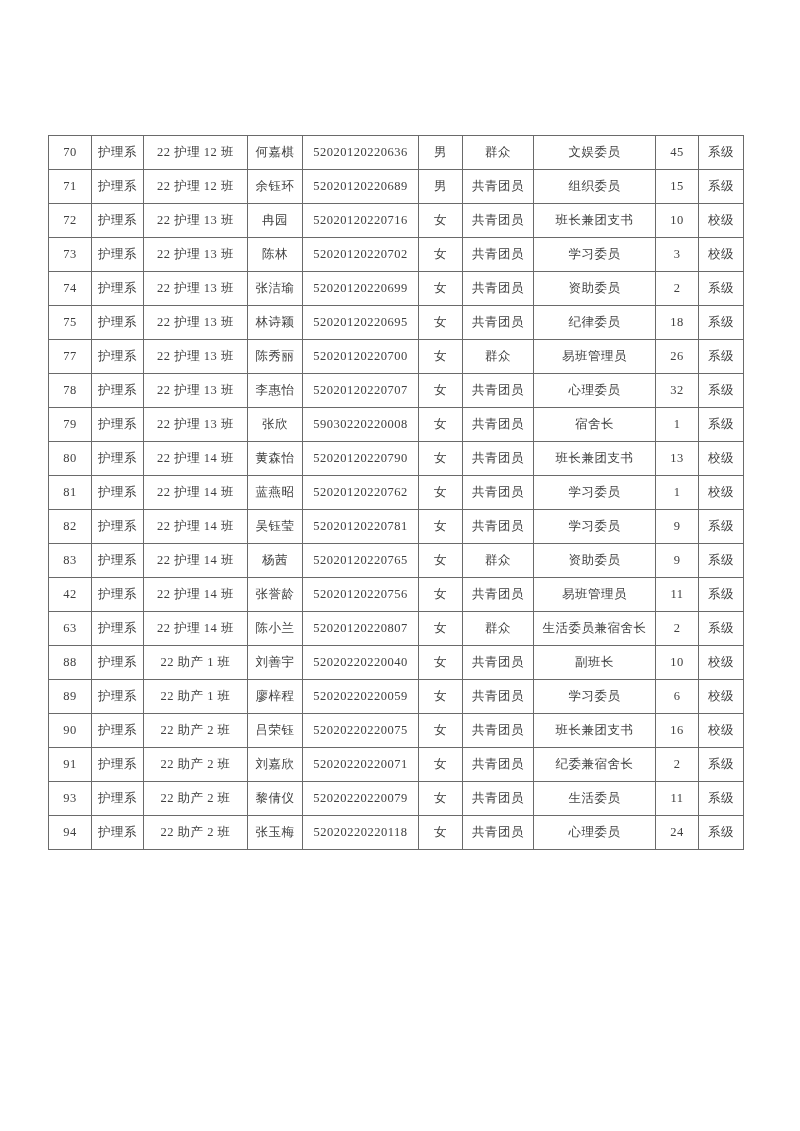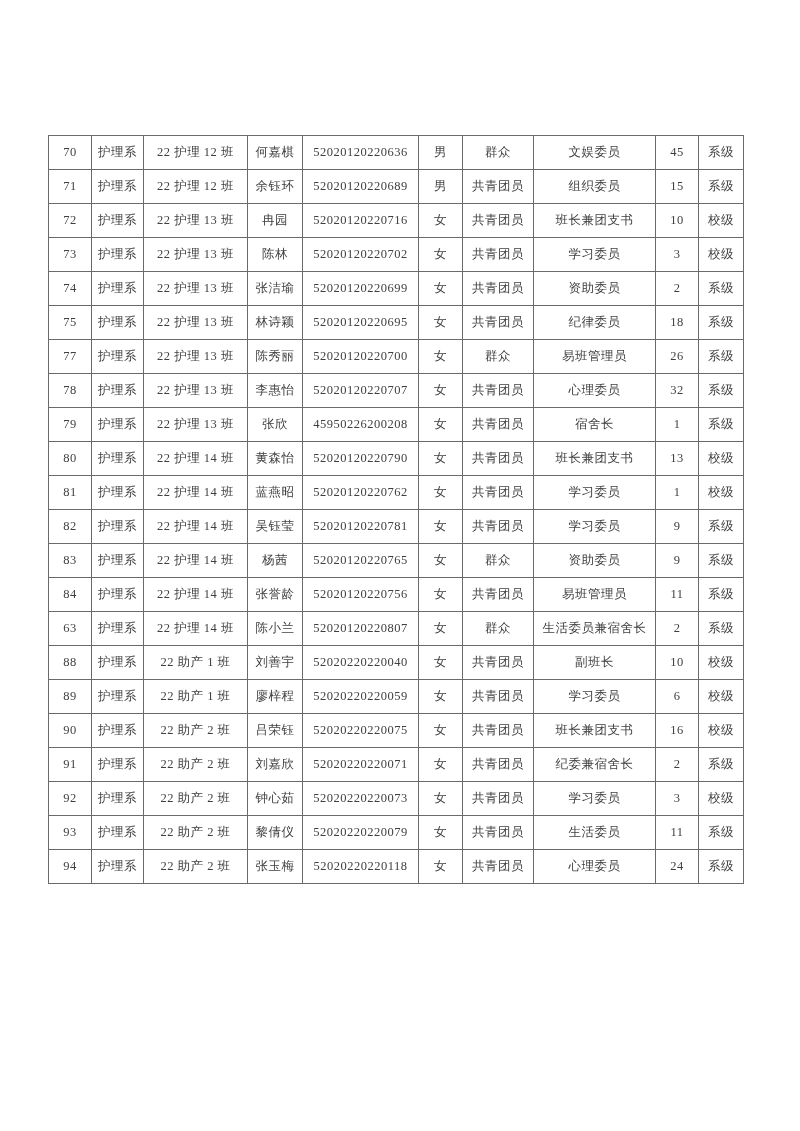--- a/index.html
+++ b/index.html
@@ -146,21 +146,21 @@
           <td>共青团员</td>
           <td>心理委员</td>
           <td>32</td>
           <td>系级</td>
         </tr>
         <tr>
           <td>79</td>
           <td>护理系</td>
           <td>22 护理 13 班</td>
           <td>张欣</td>
-          <td>45950226200208</td>
+          <td>59030220220008</td>
           <td>女</td>
           <td>共青团员</td>
           <td>宿舍长</td>
           <td>1</td>
           <td>系级</td>
         </tr>
         <tr>
           <td>80</td>
           <td>护理系</td>
           <td>22 护理 14 班</td>
@@ -202,21 +202,21 @@
           <td>22 护理 14 班</td>
           <td>杨茜</td>
           <td>52020120220765</td>
           <td>女</td>
           <td>群众</td>
           <td>资助委员</td>
           <td>9</td>
           <td>系级</td>
         </tr>
         <tr>
-          <td>84</td>
+          <td>42</td>
           <td>护理系</td>
           <td>22 护理 14 班</td>
           <td>张誉龄</td>
           <td>52020120220756</td>
           <td>女</td>
           <td>共青团员</td>
           <td>易班管理员</td>
           <td>11</td>
           <td>系级</td>
         </tr>
@@ -272,32 +272,20 @@
           <td>91</td>
           <td>护理系</td>
           <td>22 助产 2 班</td>
           <td>刘嘉欣</td>
           <td>52020220220071</td>
           <td>女</td>
           <td>共青团员</td>
           <td>纪委兼宿舍长</td>
           <td>2</td>
           <td>系级</td>
-        </tr>
-        <tr>
-          <td>92</td>
-          <td>护理系</td>
-          <td>22 助产 2 班</td>
-          <td>钟心茹</td>
-          <td>52020220220073</td>
-          <td>女</td>
-          <td>共青团员</td>
-          <td>学习委员</td>
-          <td>3</td>
-          <td>校级</td>
         </tr>
         <tr>
           <td>93</td>
           <td>护理系</td>
           <td>22 助产 2 班</td>
           <td>黎倩仪</td>
           <td>52020220220079</td>
           <td>女</td>
           <td>共青团员</td>
           <td>生活委员</td>

